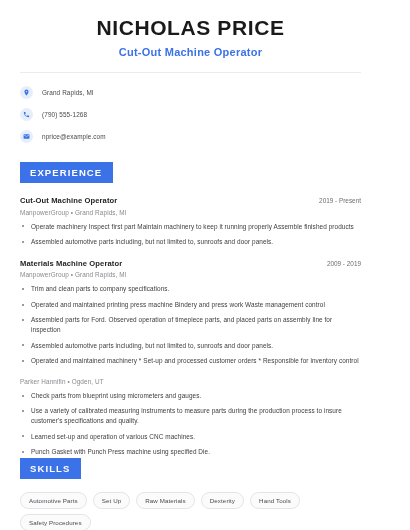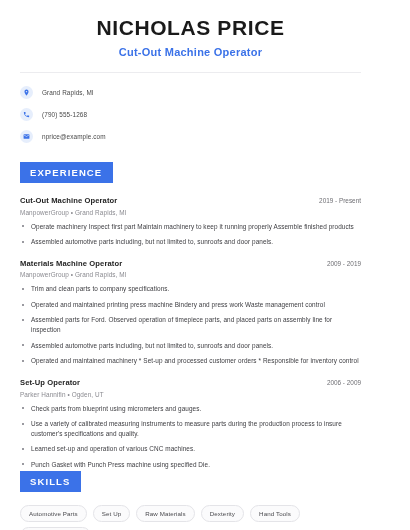--- a/index.html
+++ b/index.html
@@ -231,24 +231,20 @@
         <ul class="bullets">
           <li class="bullet">Trim and clean parts to company specifications.</li>
           <li class="bullet">Operated and maintained printing press machine Bindery and press work Waste management control</li>
           <li class="bullet">Assembled parts for Ford. Observed operation of timepiece parts, and placed parts on assembly line for inspection</li>
           <li class="bullet">Assembled automotive parts including, but not limited to, sunroofs and door panels.</li>
           <li class="bullet">Operated and maintained machinery * Set-up and processed customer orders * Responsible for inventory control</li>
         </ul>
       </div>
 
       <div class="job">
-        <div class="job-head">
-          <span class="job-role">Set-Up Operator</span>
-          <span class="job-dates">2006 - 2009</span>
-        </div>
         <div class="job-company">Parker Hannifin • Ogden, UT</div>
         <ul class="bullets">
           <li class="bullet">Check parts from blueprint using micrometers and gauges.</li>
           <li class="bullet">Use a variety of calibrated measuring instruments to measure parts during the production process to insure customer's specifications and quality.</li>
           <li class="bullet">Learned set-up and operation of various CNC machines.</li>
           <li class="bullet">Punch Gasket with Punch Press machine using specified Die.</li>
         </ul>
       </div>
 
     </div>

